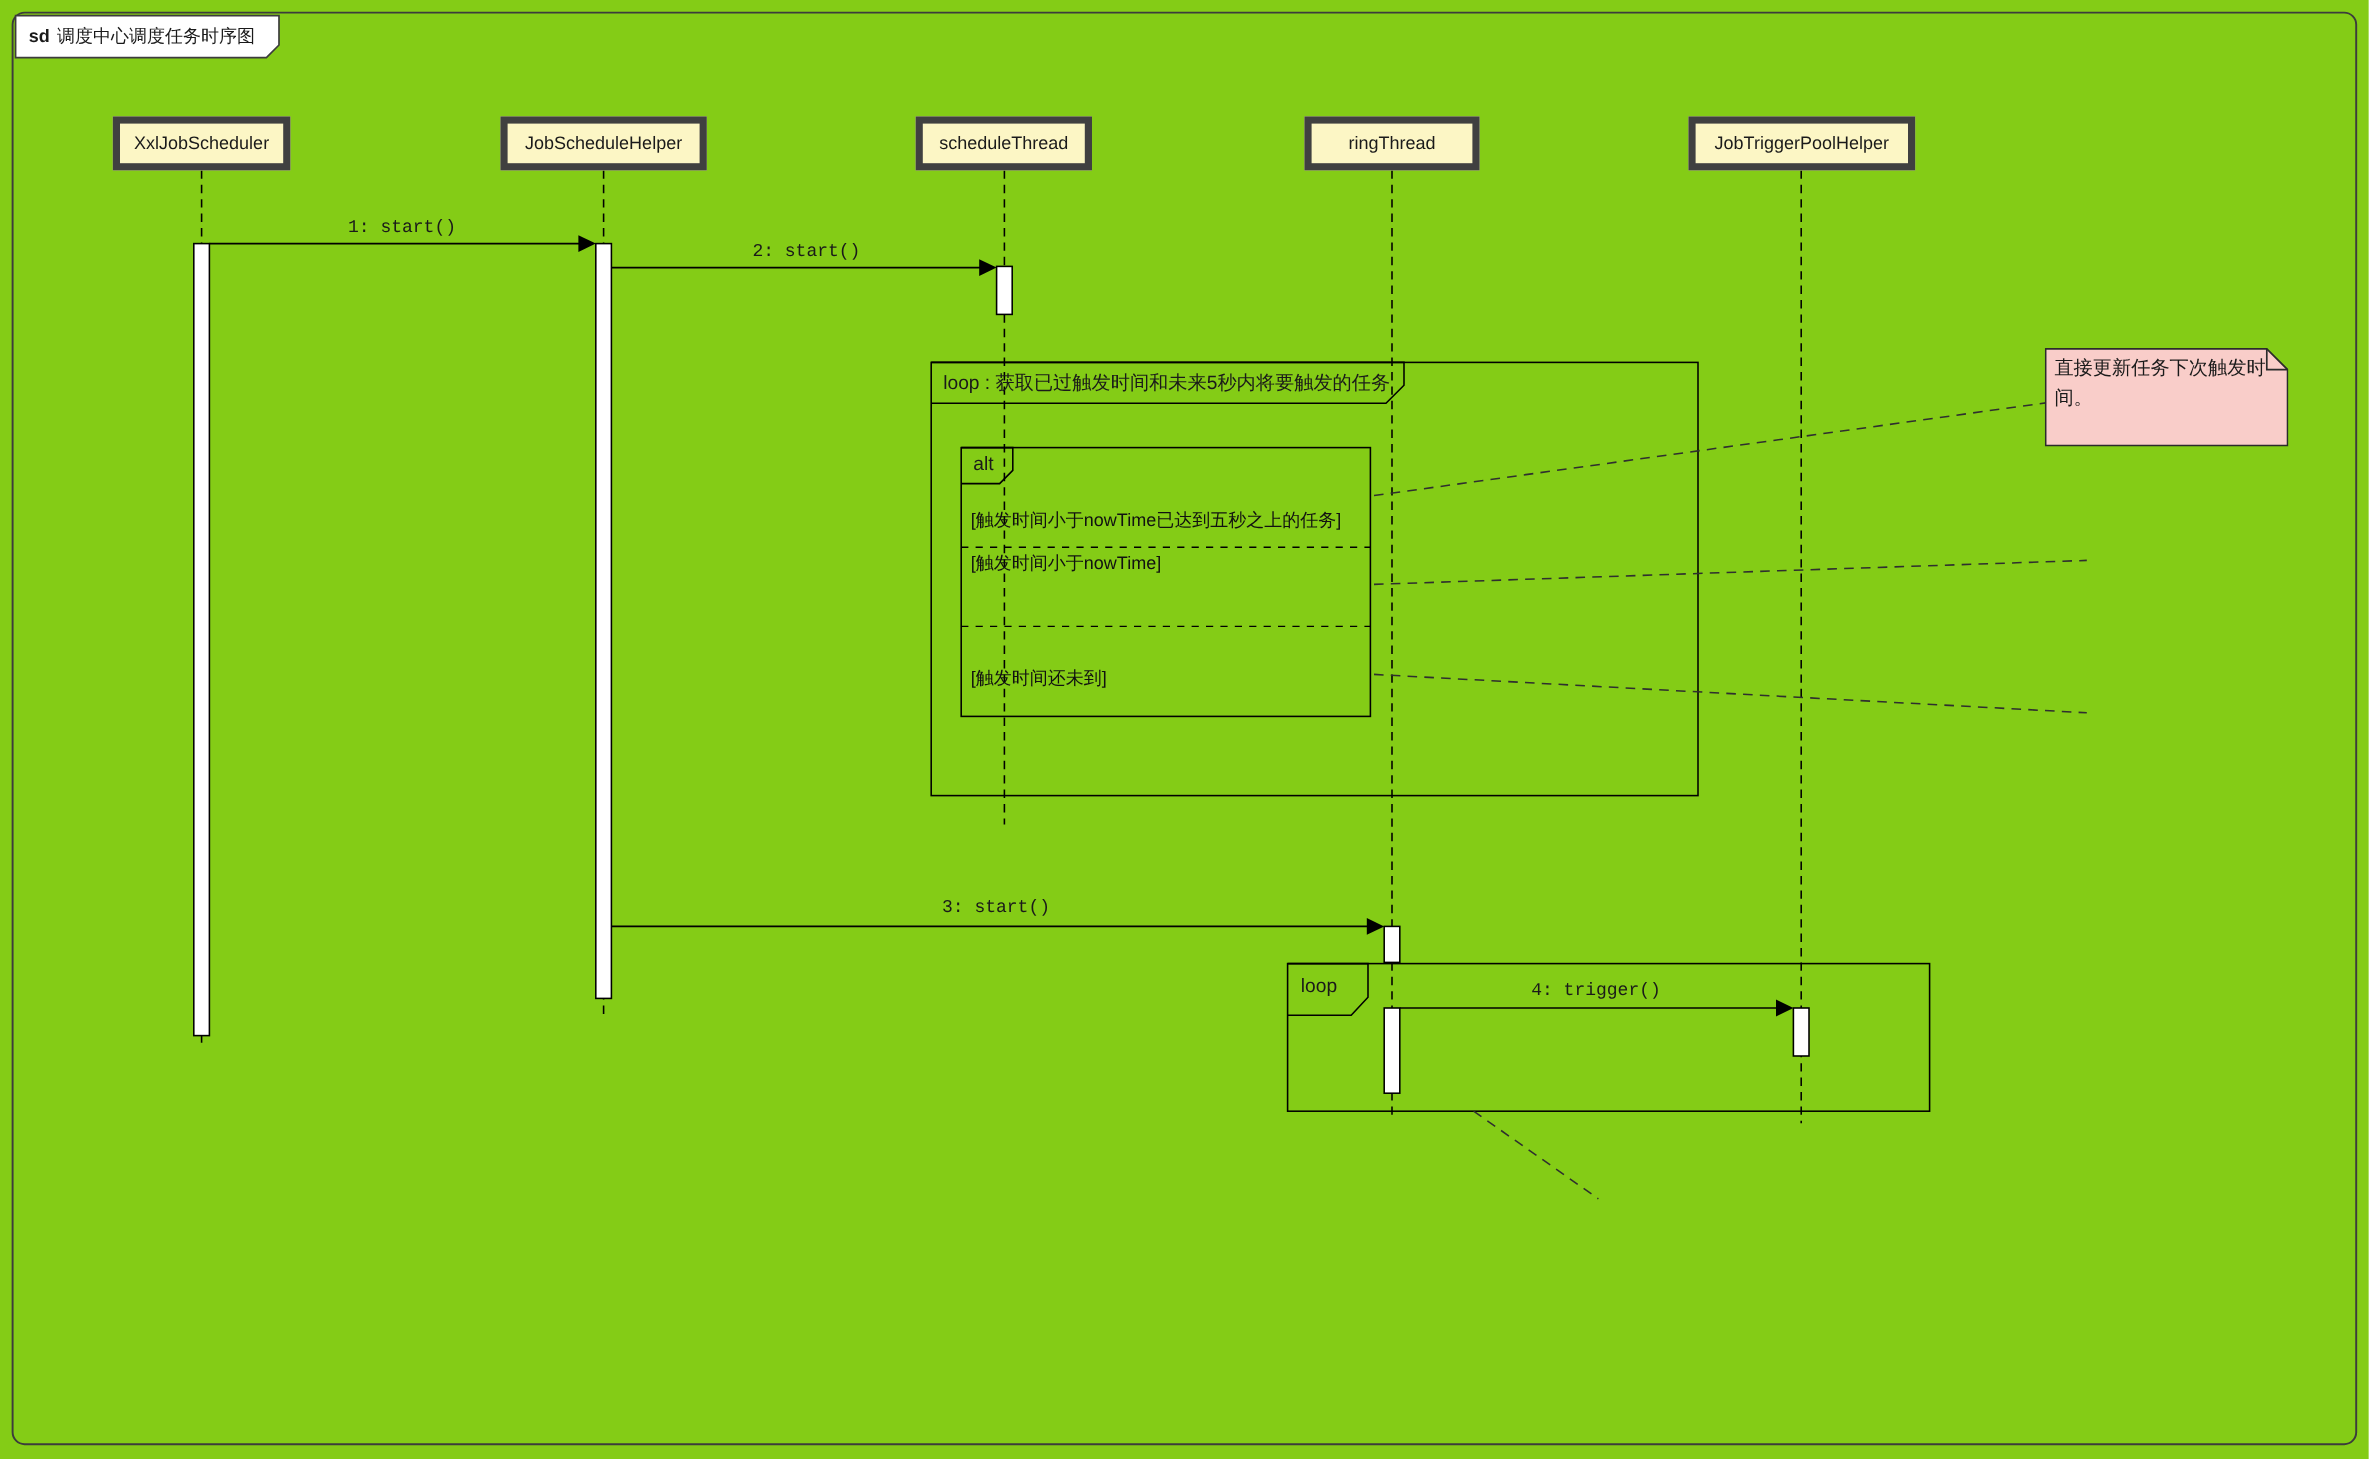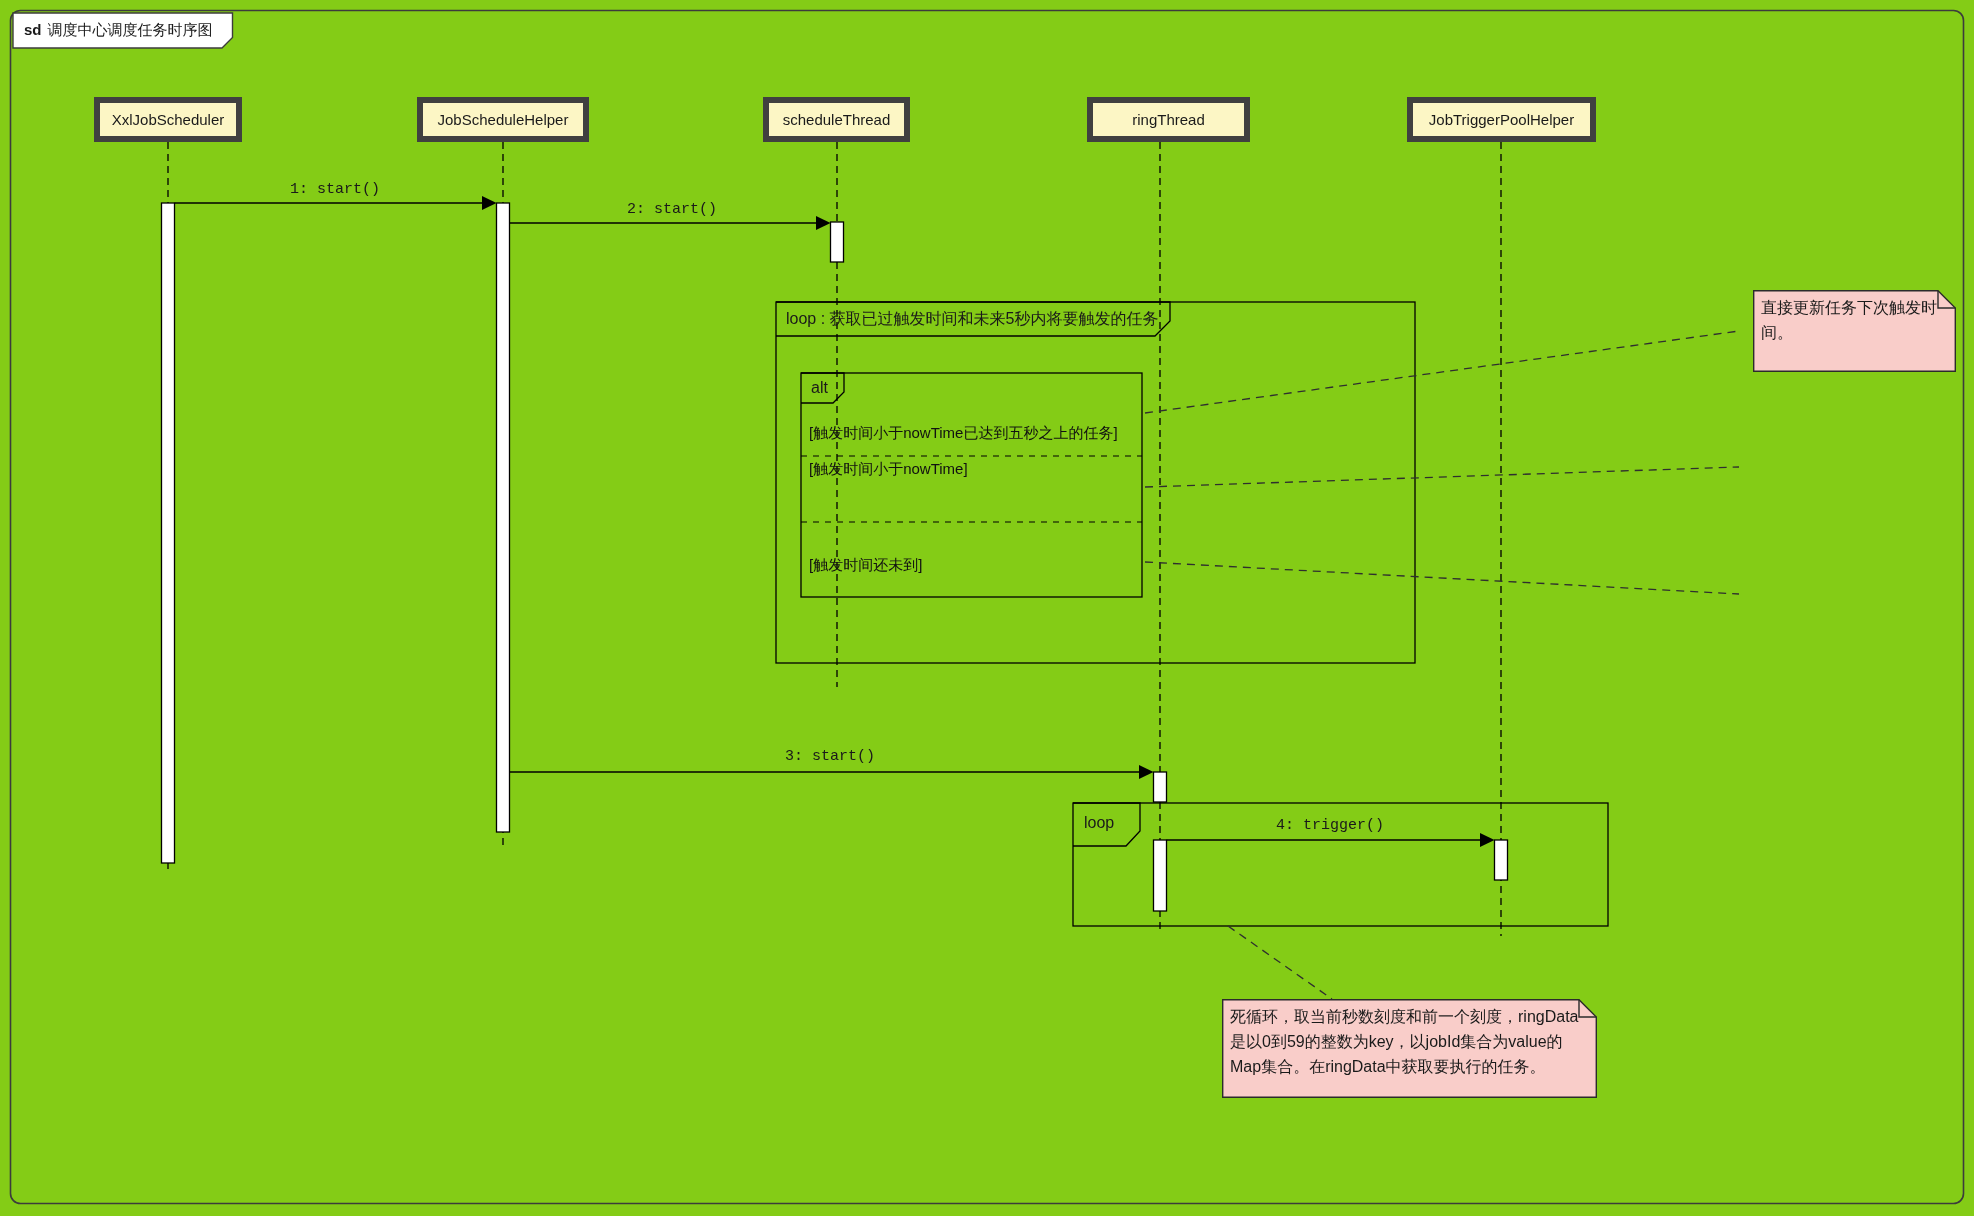--- a/index.html
+++ b/index.html
@@ -107,51 +107,44 @@
 
   <div class="lifeline-head" style="left:94px;width:148px;">
       <span>XxlJobScheduler</span>
     </div>
   <div class="lifeline-head" style="left:417px;width:172px;">
       <span>JobScheduleHelper</span>
     </div>
   <div class="lifeline-head" style="left:763px;width:147px;">
       <span>scheduleThread</span>
     </div>
-  <div class="lifeline-head" style="left:1087px;width:163px;">
+  <div class="lifeline-head" style="left:1087px;width:146px;">
       <span>ringThread</span>
     </div>
   <div class="lifeline-head" style="left:1407px;width:189px;">
       <span>JobTriggerPoolHelper</span>
     </div>
 
   <div class="msg-label" style="left:335px;top:181px;">1: start()</div>
   <div class="msg-label" style="left:672px;top:201px;text-align:right;">2: start()</div>
   <div class="msg-label" style="left:830px;top:748px;">3: start()</div>
   <div class="msg-label" style="left:1330px;top:817px;">4: trigger()</div>
 
   <div class="frag-label" style="left:786px;top:309px;">loop : 获取已过触发时间和未来5秒内将要触发的任务</div>
   <div class="frag-label" style="left:811px;top:379px;">alt</div>
   <div class="frag-label" style="left:1084px;top:814px;">loop</div>
 
   <div class="guard" style="left:809px;top:424px;">[触发时间小于nowTime已达到五秒之上的任务]</div>
   <div class="guard" style="left:809px;top:460px;">[触发时间小于nowTime]</div>
   <div class="guard" style="left:809px;top:556px;">[触发时间还未到]</div>
 
-  <div class="note" style="left:1753px;top:290px;width:200px;height:82px;">
+  <div class="note" style="left:1704px;top:290px;width:200px;height:82px;">
     <svg width="203" height="82" viewBox="0 0 203 82">
       <path d="M0.7,0.7 L185,0.7 L202.3,18 L202.3,81.3 L0.7,81.3 Z" fill="#f9cdc9" stroke="#2b2b2b" stroke-width="1.4"></path>
       <path d="M185,0.7 L185,18 L202.3,18" fill="none" stroke="#2b2b2b" stroke-width="1.4"></path>
     </svg>
     <div class="note-text">直接更新任务下次触发时间。</div>
   </div>
 
 
 
-  <div class="note" style="left:1222px;top:999px;width:375px;height:99px;">
-    <svg width="375" height="99" viewBox="0 0 375 99">
-      <path d="M0.7,0.7 L357,0.7 L374.3,18 L374.3,98.3 L0.7,98.3 Z" fill="#f9cdc9" stroke="#2b2b2b" stroke-width="1.4"></path>
-      <path d="M357,0.7 L357,18 L374.3,18" fill="none" stroke="#2b2b2b" stroke-width="1.4"></path>
-    </svg>
-    <div class="note-text">死循环，取当前秒数刻度和前一个刻度，ringData是以0到59的整数为key，以jobId集合为value的Map集合。在ringData中获取要执行的任务。</div>
-  </div>
 
 </div>
 
 </body></html>

